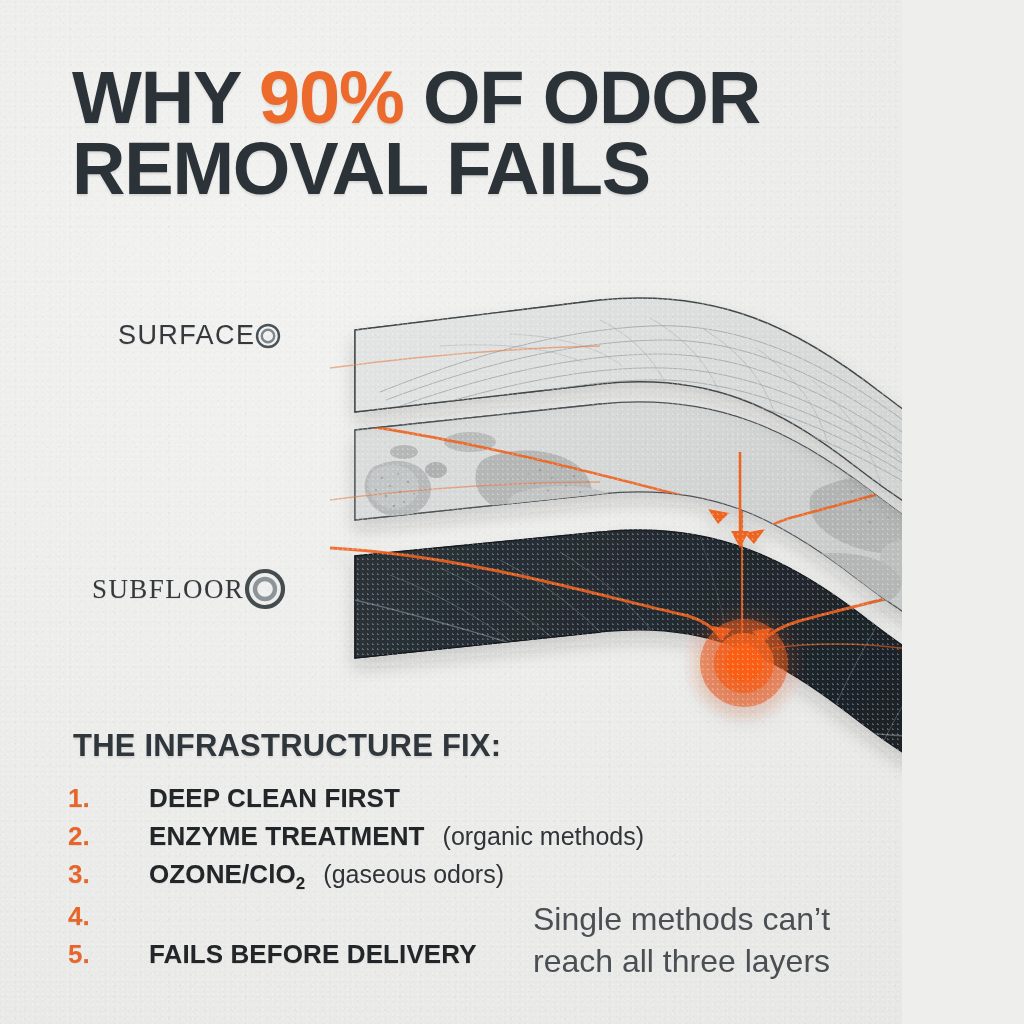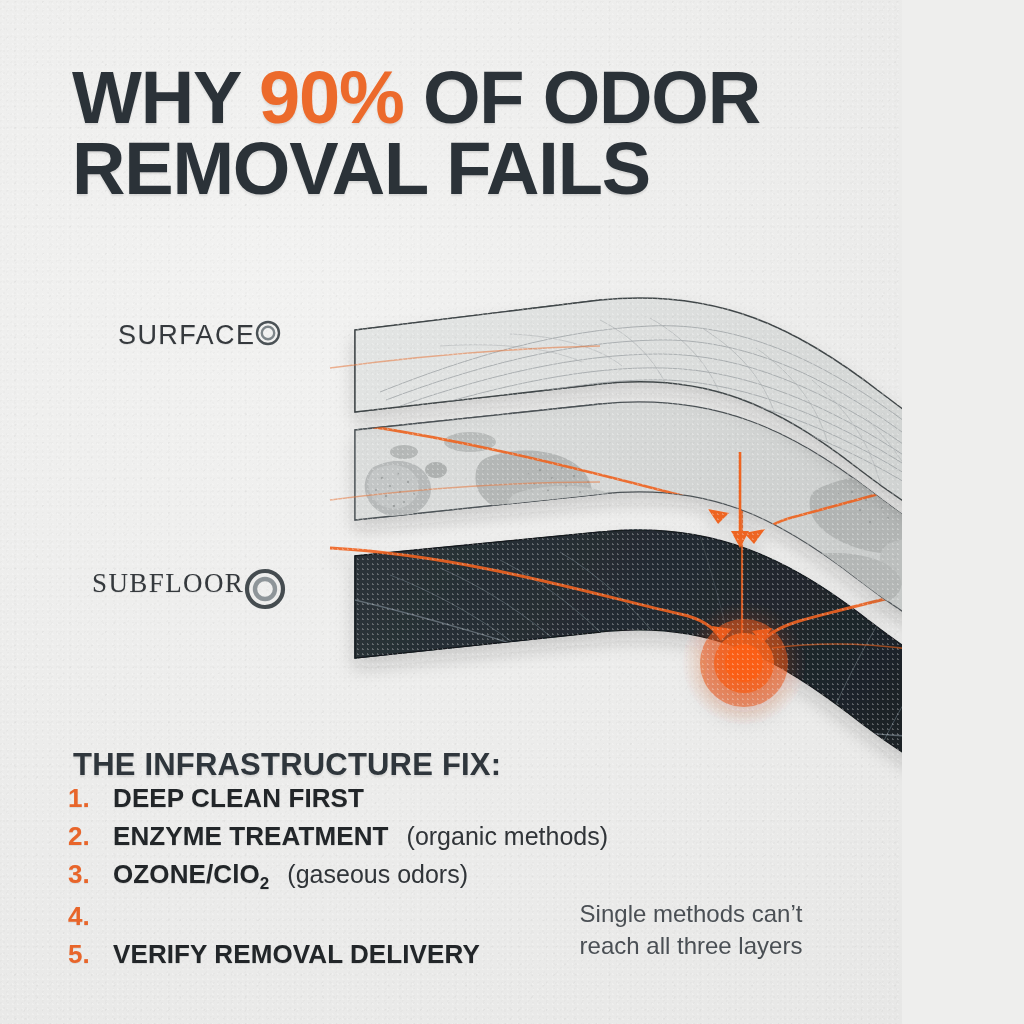--- a/index.html
+++ b/index.html
@@ -50,21 +50,21 @@
     text-transform: uppercase;
     text-shadow: 0 2px 2px rgba(0,0,0,.10);
   }
   #headline .hl-accent { color: #ec6a2b; }
   .hl-line { display: block; white-space: nowrap; }
 
   
   .layer-label {
     position: absolute;
     display: flex;
-    align-items: flex-start;
+    align-items: center;
   }
   .layer-label .ll-text {
     font-size: 27px;
     letter-spacing: 1.4px;
     color: #35393d;
     text-transform: uppercase;
     text-shadow: 0 1px 1px rgba(0,0,0,.08);
     white-space: nowrap;
   }
   #label-surface  { left: 118px; top: 320px; }
@@ -77,21 +77,20 @@
   #fix-title {
     position: absolute;
     left: 73px;
     top: 728px;
     font-size: 31px;
     font-weight: 700;
     letter-spacing: .2px;
     color: #2f363c;
     text-transform: uppercase;
     text-shadow: 0 2px 2px rgba(0,0,0,.10);
-    margin-top: 19px;
   }
   #fix-list {
     position: absolute;
     left: 68px;
     top: 783px;
     width: 640px;
   }
   .fix-item {
     display: flex;
     align-items: baseline;
@@ -105,37 +104,37 @@
     font-weight: 700;
     min-width: 34px;
     text-shadow: 0 1px 1px rgba(0,0,0,.08);
   }
   .fix-main {
     color: #222629;
     font-size: 26px;
     font-weight: 700;
     letter-spacing: .1px;
     text-shadow: 0 1px 1px rgba(0,0,0,.10);
+    margin-left: 36px;
   }
   .fix-main sub { font-size: 17px; }
   .fix-note {
     color: #303438;
     font-size: 25px;
     font-weight: 400;
     margin-left: 7px;
   }
 
   
   #caption {
     position: absolute;
-    right: 66px;
+    right: 79px;
     top: 898px;
     width: 290px;
-    text-align: center;
-    font-size: 24px;
+    font-size: 32px;
     line-height: 1.32;
     color: #4a4f54;
   }
   .cap-line { display: block; white-space: nowrap; }
 
   
   #illustration {
     position: absolute;
     left: 0;
     top: 0;
@@ -441,21 +440,21 @@
     <div class="fix-item">
       <span class="fix-num">3.</span>
       <span class="fix-main"><span>OZONE/ClO</span><sub>2</sub></span>
       <span class="fix-note">(gaseous odors)</span>
     </div>
     <div class="fix-item">
       <span class="fix-num">4.</span>
     </div>
     <div class="fix-item">
       <span class="fix-num">5.</span>
-      <span class="fix-main">VERIFY REMOVAL DELIVERY</span>
+      <span class="fix-main">FAILS BEFORE DELIVERY</span>
     </div>
   </div>
 
   <div id="caption">
     <span class="cap-line">Single methods can’t</span>
     <span class="cap-line">reach all three layers</span>
   </div>
 
 </div>
 

